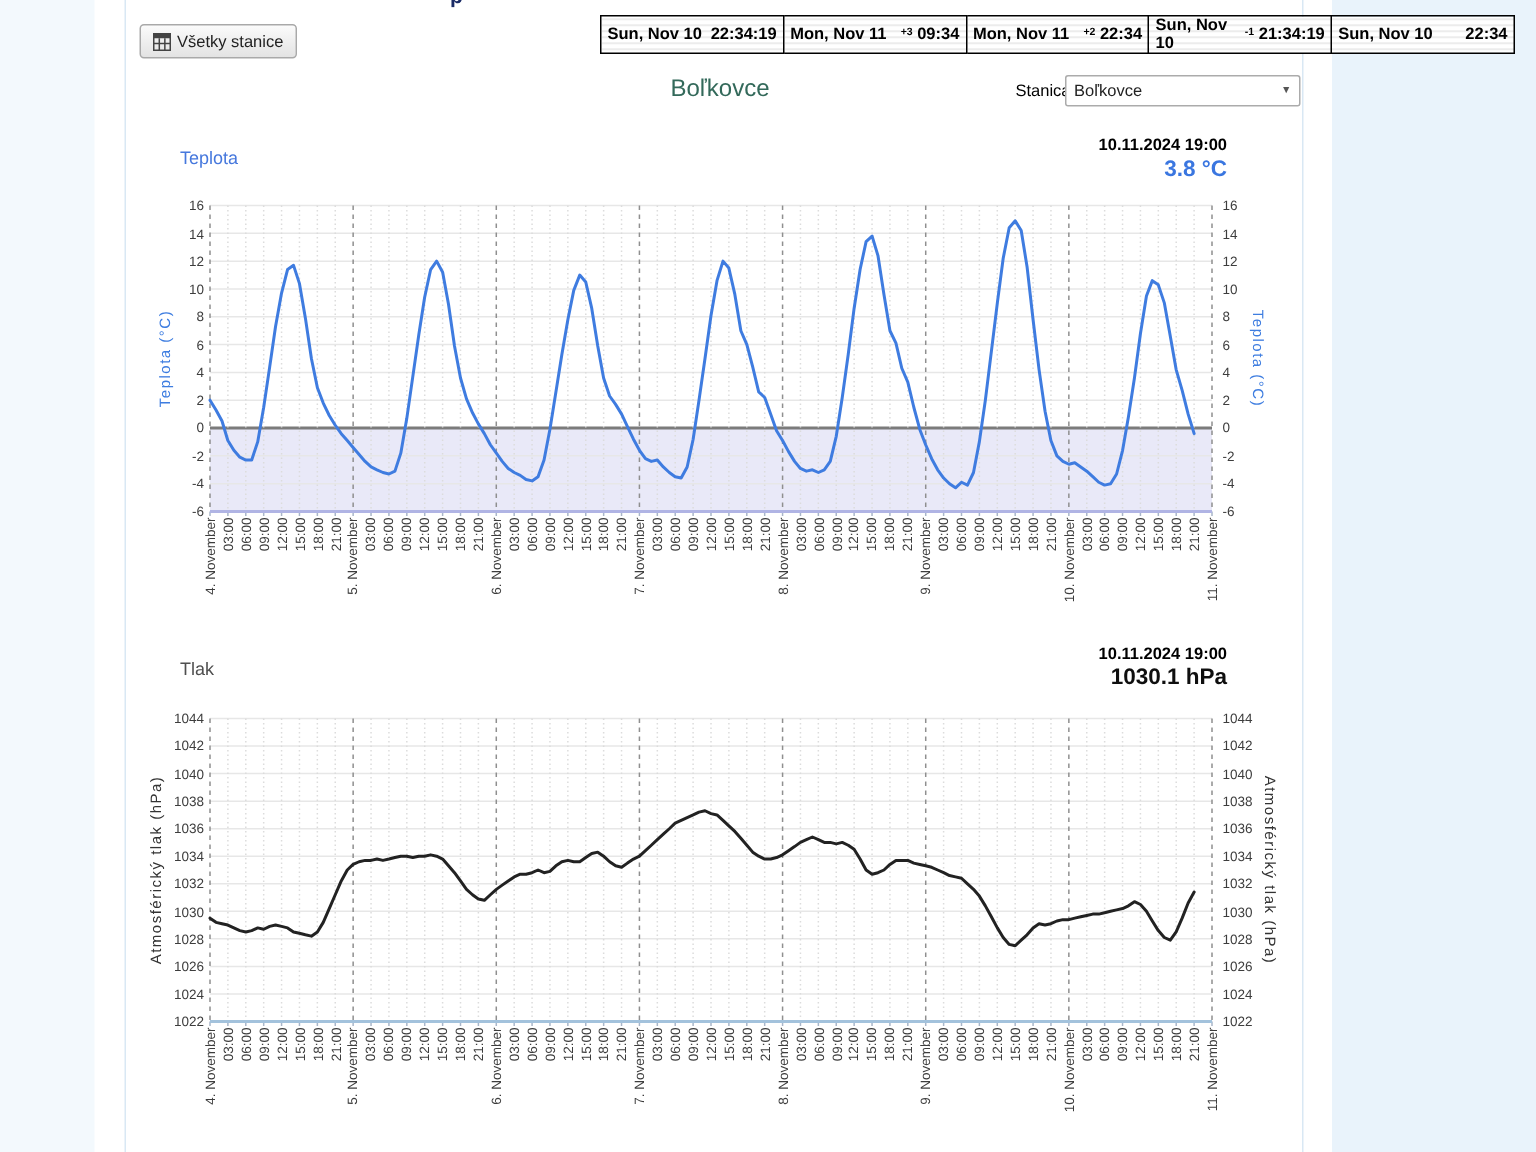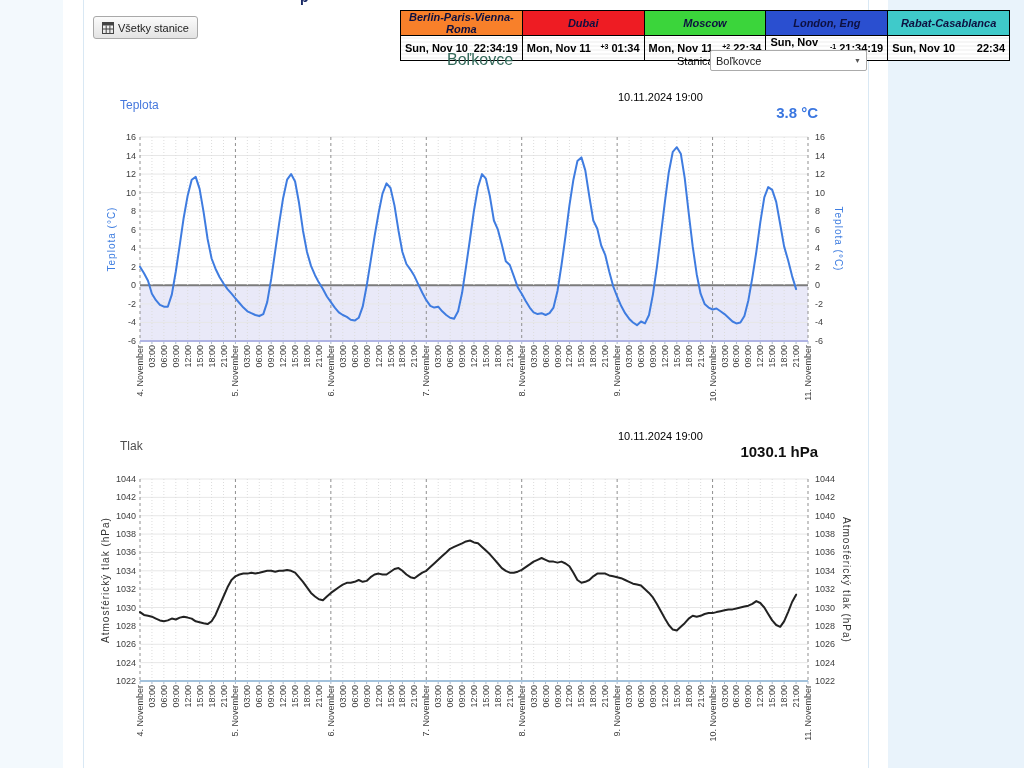--- a/index.html
+++ b/index.html
@@ -28,21 +28,21 @@
   .wrow sup{font-size:7px;margin:-4px 3px 0 0}
   #heading{left:447px;top:51px;font-size:16px;color:#33695a}
   #stanicaLbl{left:677px;top:55px;font-size:11px;color:#000}
   #stationSel{left:710px;top:50px;width:145px;height:19px;border:1px solid #ababab;
           border-radius:2px;background:#fff;font-size:11px;color:#222;display:flex;
           align-items:center;justify-content:space-between;padding:0 5px;cursor:pointer}
   #stationSel .arr{font-size:7px;color:#555}
   .c-title{font-size:12px}
   #t1{left:120px;top:98px;color:#4678dd}
   #t2{left:120px;top:439px;color:#4f4f4f}
-  .c-date{left:618px;width:200px;text-align:left;font-weight:normal;font-size:11px;color:#000}
+  .c-date{left:618px;width:200px;text-align:right;font-weight:bold;font-size:11px;color:#000}
   #d1{top:91px} #d2{top:430px}
   .c-val{left:618px;width:200px;text-align:right;font-weight:bold;font-size:15px}
   #v1{top:104px;color:#3a76e0} #v2{top:443px;color:#0f0f0f}
   .ylab{font-size:10px;white-space:nowrap;letter-spacing:1px}
   #yl0L{left:111px;top:239px;transform:translate(-50%,-50%) rotate(-90deg);color:#3e7de0}
   #yl0R{left:838px;top:239px;transform:translate(-50%,-50%) rotate(90deg);color:#3e7de0}
   #yl1L{left:105px;top:580px;transform:translate(-50%,-50%) rotate(-90deg);color:#333}
   #yl1R{left:846px;top:580px;transform:translate(-50%,-50%) rotate(90deg);color:#333}
   .tick{font-size:9px;color:#3d3d3d;line-height:10px}
   .tickL{text-align:right} .tickR{text-align:left}
@@ -69,41 +69,34 @@
       <line x1="4.2" y1="3.5" x2="4.2" y2="11.5" stroke="#444"></line>
       <line x1="7.9" y1="3.5" x2="7.9" y2="11.5" stroke="#444"></line>
     </svg>
   </span>
   <span>Všetky stanice</span>
 </button>
 
 <table id="clock" class="abs">
     <tbody>
       <tr>
-        <td class="city" style="background: rgb(248, 128, 42);">Berlin-Paris-Vienna-Roma</td>
-        <td class="city" style="background: rgb(238, 28, 35);">Dubai</td>
-        <td class="city" style="background: rgb(59, 213, 59);">Moscow</td>
-        <td class="city" style="background: rgb(42, 79, 208);">London, Eng</td>
-        <td class="city" style="background: rgb(63, 202, 202);">Rabat-Casablanca</td>
-      </tr>
-      <tr>
         <td class="when">
           <div class="wrow">
             <span>Sun, Nov 10</span>
             <span class="sp"></span>
             <sup></sup>
             <span>22:34:19</span>
           </div>
         </td>
         <td class="when">
           <div class="wrow">
             <span>Mon, Nov 11</span>
             <span class="sp"></span>
             <sup>+3</sup>
-            <span>01:34</span>
+            <span>09:34</span>
           </div>
         </td>
         <td class="when">
           <div class="wrow">
             <span>Mon, Nov 11</span>
             <span class="sp"></span>
             <sup>+2</sup>
             <span>22:34</span>
           </div>
         </td>

